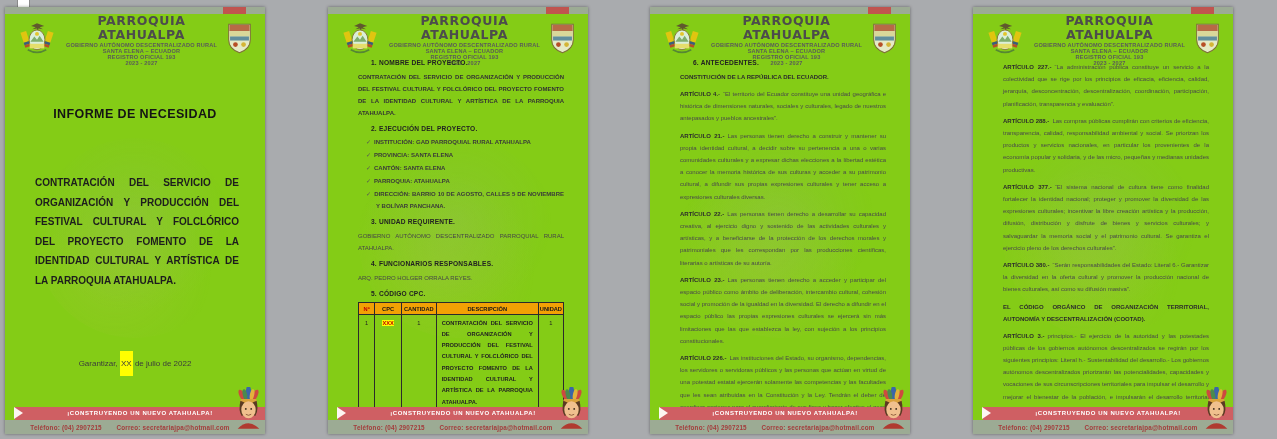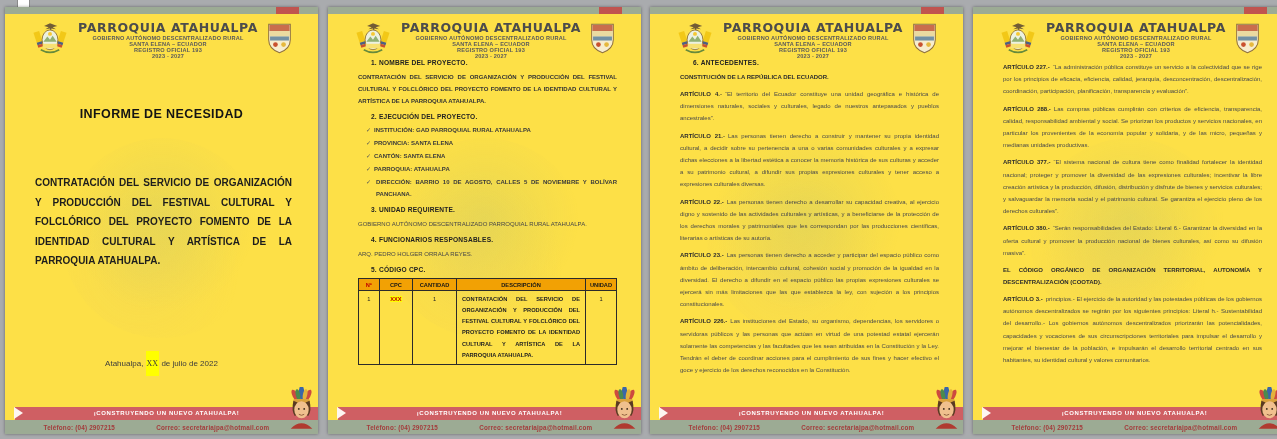--- a/index.html
+++ b/index.html
@@ -4,21 +4,21 @@
 <style>
   html,body{margin:0;padding:0;}
   body{
     width:1277px;height:439px;overflow:hidden;position:relative;
     background:#a9abae;
     font-family:"Liberation Sans",sans-serif;
     -webkit-font-smoothing:antialiased;
   }
   .ui-artifact{position:absolute;left:17px;top:0;width:11px;height:9px;background:#fff;border:1px solid #8a8a8a;border-top:none;}
   .page{
-    position:absolute;top:7px;width:313px;height:427px;background:#fde047;
+    position:absolute;top:7px;width:260px;height:427px;background:#84cc16;
     box-shadow:0 0 3px rgba(0,0,0,.4);overflow:hidden;
   }
   #page-1{left:5px;} #page-2{left:328px;} #page-3{left:650px;} #page-4{left:973px;}
 
   
   .topband{position:relative;height:7px;background:#9cab94;}
   .topband .notch{position:absolute;right:19px;top:0;width:23px;height:7px;background:#c0544f;}
 
   
   .pg-header{display:flex;align-items:center;justify-content:center;gap:8px;padding:4px 12px 2px;height:44px;}
@@ -50,21 +50,21 @@
   .article{font-size:6px;line-height:12.2px;text-align:justify;color:#4a4a4a;margin:0 0 5px;}
   .article b{color:#2c2c2c;margin-right:3px;}
   .subhead{font-size:6px;line-height:12px;font-weight:bold;color:#2c2c2c;text-align:justify;margin:0 0 5px;}
   .bullet{font-size:6px;line-height:11.5px;font-weight:bold;color:#3a3a3a;padding-left:18px;text-indent:-10px;text-align:justify;margin:0 0 1.5px;}
   .bullet .check{color:#555;font-weight:normal;margin-right:3px;}
 
   
   .p1-title{position:absolute;top:100px;left:0;right:0;text-align:center;font-size:12.5px;font-weight:bold;letter-spacing:.4px;color:#141414;}
   .p1-body{position:absolute;top:166px;left:30px;right:26px;font-size:10px;line-height:19.5px;font-weight:bold;text-align:justify;color:#1d1d1d;}
   .p1-date{position:absolute;top:352px;left:0;right:0;text-align:center;font-size:8px;color:#3c3c3c;}
-  mark{background:#ffff00;color:inherit;padding:8px 1px;font-family:Liberation Serif, serif;}
+  mark{background:#ffff00;color:inherit;padding:8px 1px;}
 
   
   .cpc-table{width:100%;border-collapse:collapse;margin-top:3px;}
   .cpc-table th{background:#f2a104;border:1px solid #2b2b2b;font-size:5.7px;font-weight:bold;color:#161616;padding:2.5px 1px;text-align:center;}
   .cpc-table th.red{color:#c00000;}
   .cpc-table td{border:1px solid #2b2b2b;font-size:5.7px;vertical-align:top;text-align:center;padding:2.5px 2px;line-height:11.3px;color:#222;}
   .cpc-table td.desc{text-align:justify;font-weight:bold;padding:2.5px 5px;}
   .cpc-mark{background:#ffff00;color:#c00000;font-weight:bold;}
 </style>
 </head>
@@ -112,21 +112,21 @@
         <path d="M6 21 h28 v6 h-28z" fill="#5b84b5"></path>
         <circle cx="14" cy="33" r="3.5" fill="#c0392b"></circle>
         <circle cx="26" cy="33" r="3.5" fill="#e3b23c"></circle>
       </svg>
     </span>
   </div>
   <div class="watermark"></div>
 
   <div class="p1-title">INFORME DE NECESIDAD</div>
   <div class="p1-body">CONTRATACIÓN DEL SERVICIO DE ORGANIZACIÓN Y PRODUCCIÓN DEL FESTIVAL CULTURAL Y FOLCLÓRICO DEL PROYECTO FOMENTO DE LA IDENTIDAD CULTURAL Y ARTÍSTICA DE LA PARROQUIA ATAHUALPA.</div>
-  <div class="p1-date"><span>Atahualpa, </span><mark>XX</mark><span> de julio de 2022</span></div>
+  <div class="p1-date"><span>Garantizar, </span><mark>XX</mark><span> de julio de 2022</span></div>
 
   <div class="ribbon">
       <span class="ribbon-text">¡CONSTRUYENDO  UN  NUEVO  ATAHUALPA!</span>
     </div>
   <div class="contactbar">
     <span>Teléfono: (04) 2907215</span>
     <span>Correo: secretariajpa@hotmail.com</span>
   </div>
   <span class="mascot">
     <svg width="27" height="42" viewBox="0 0 30 46">

